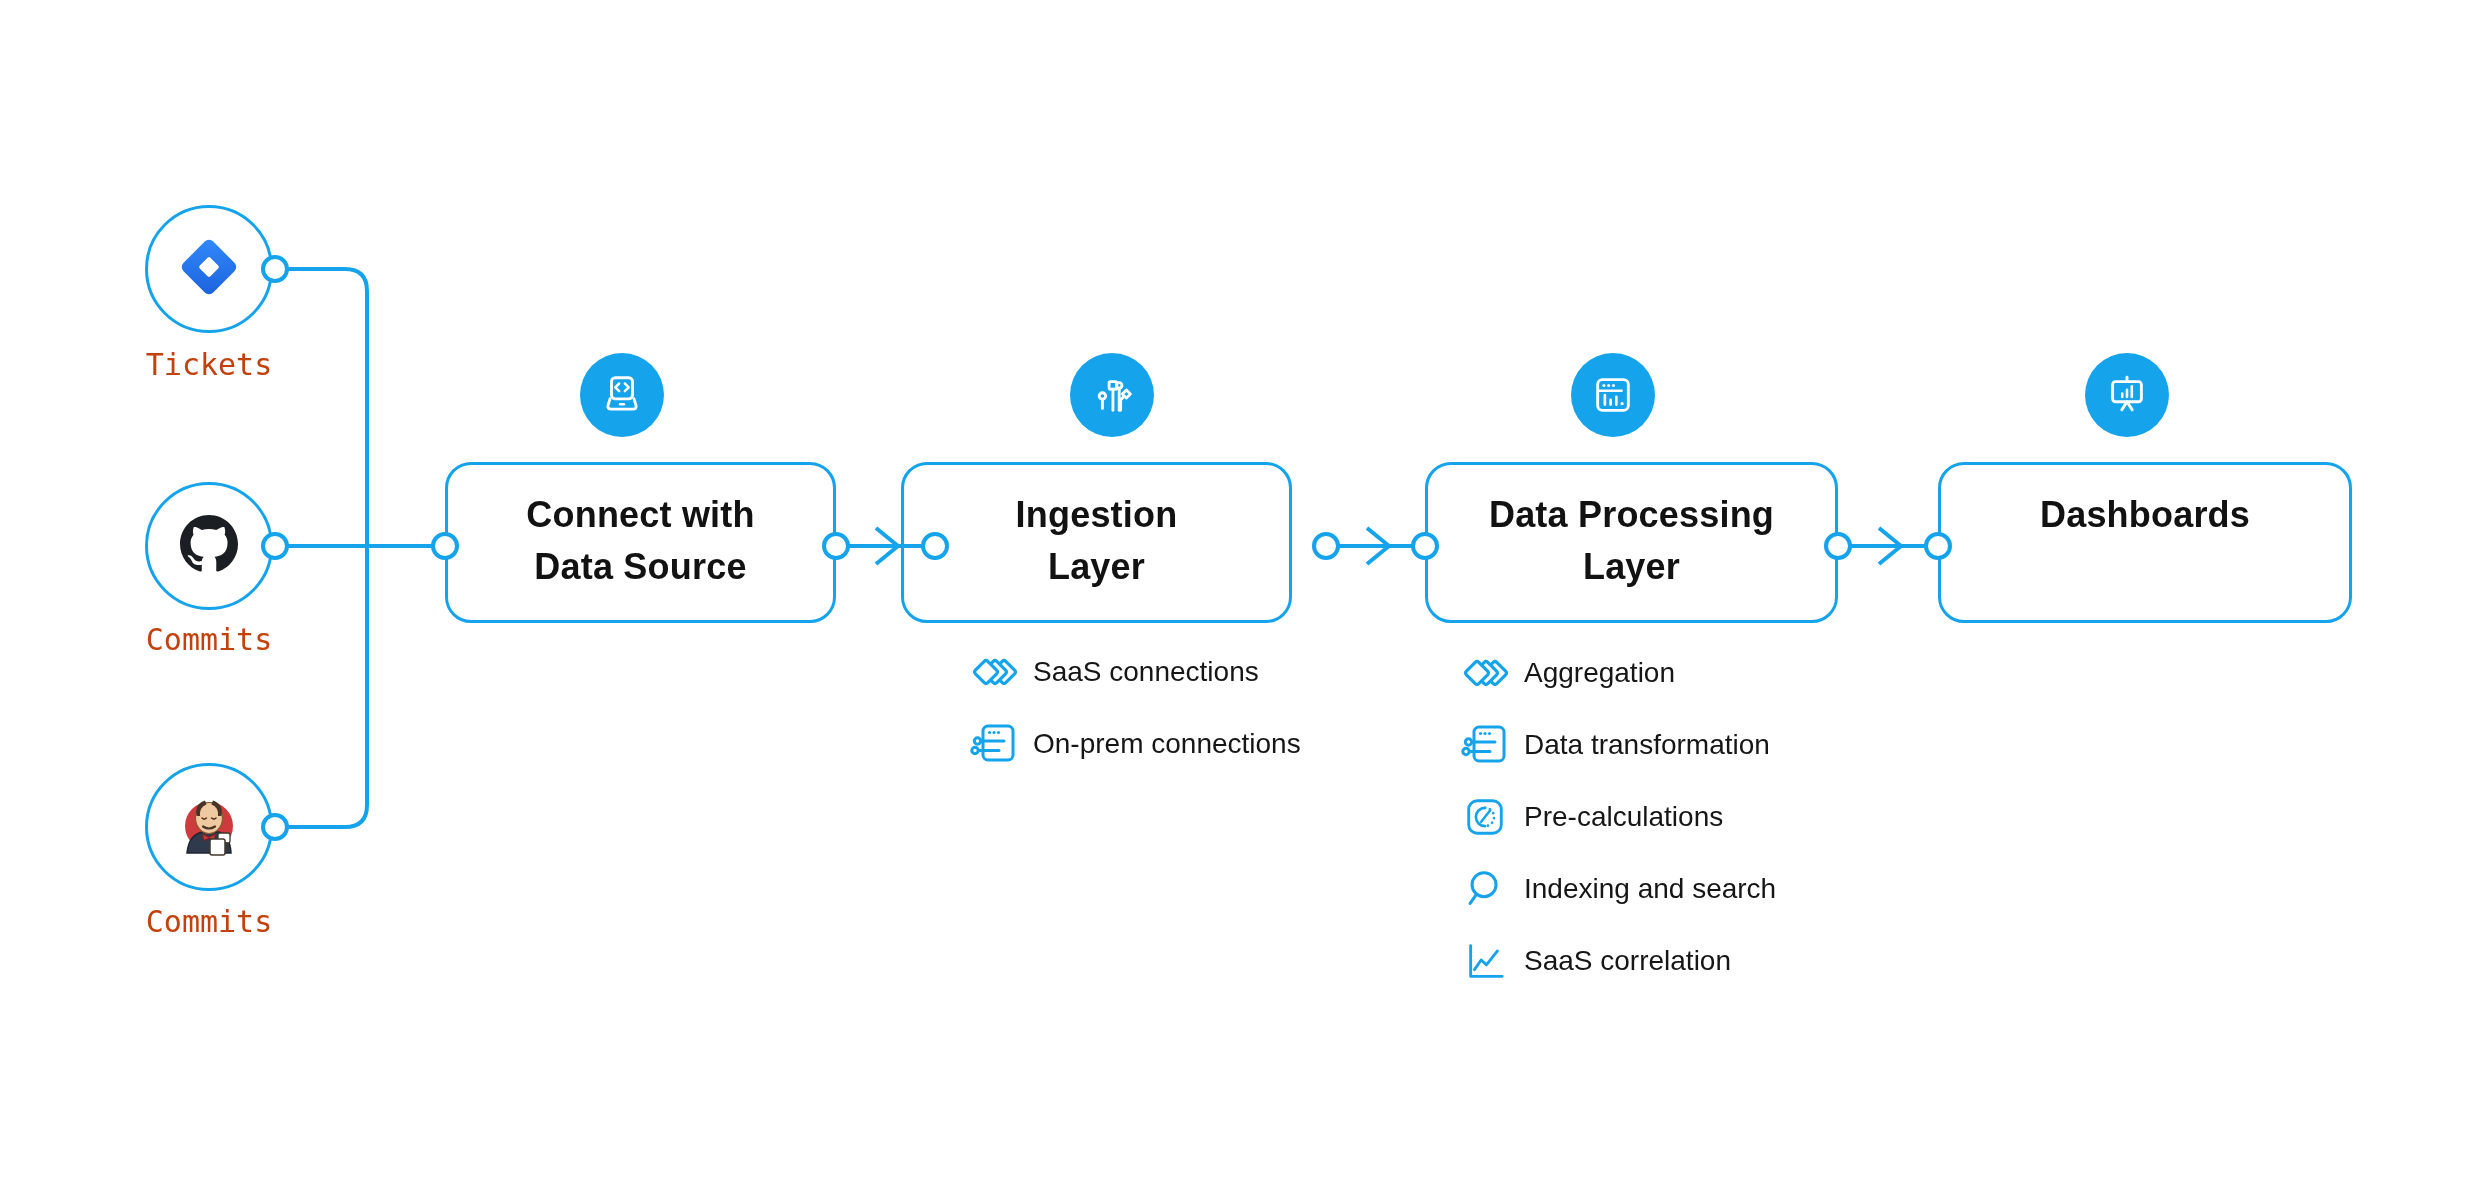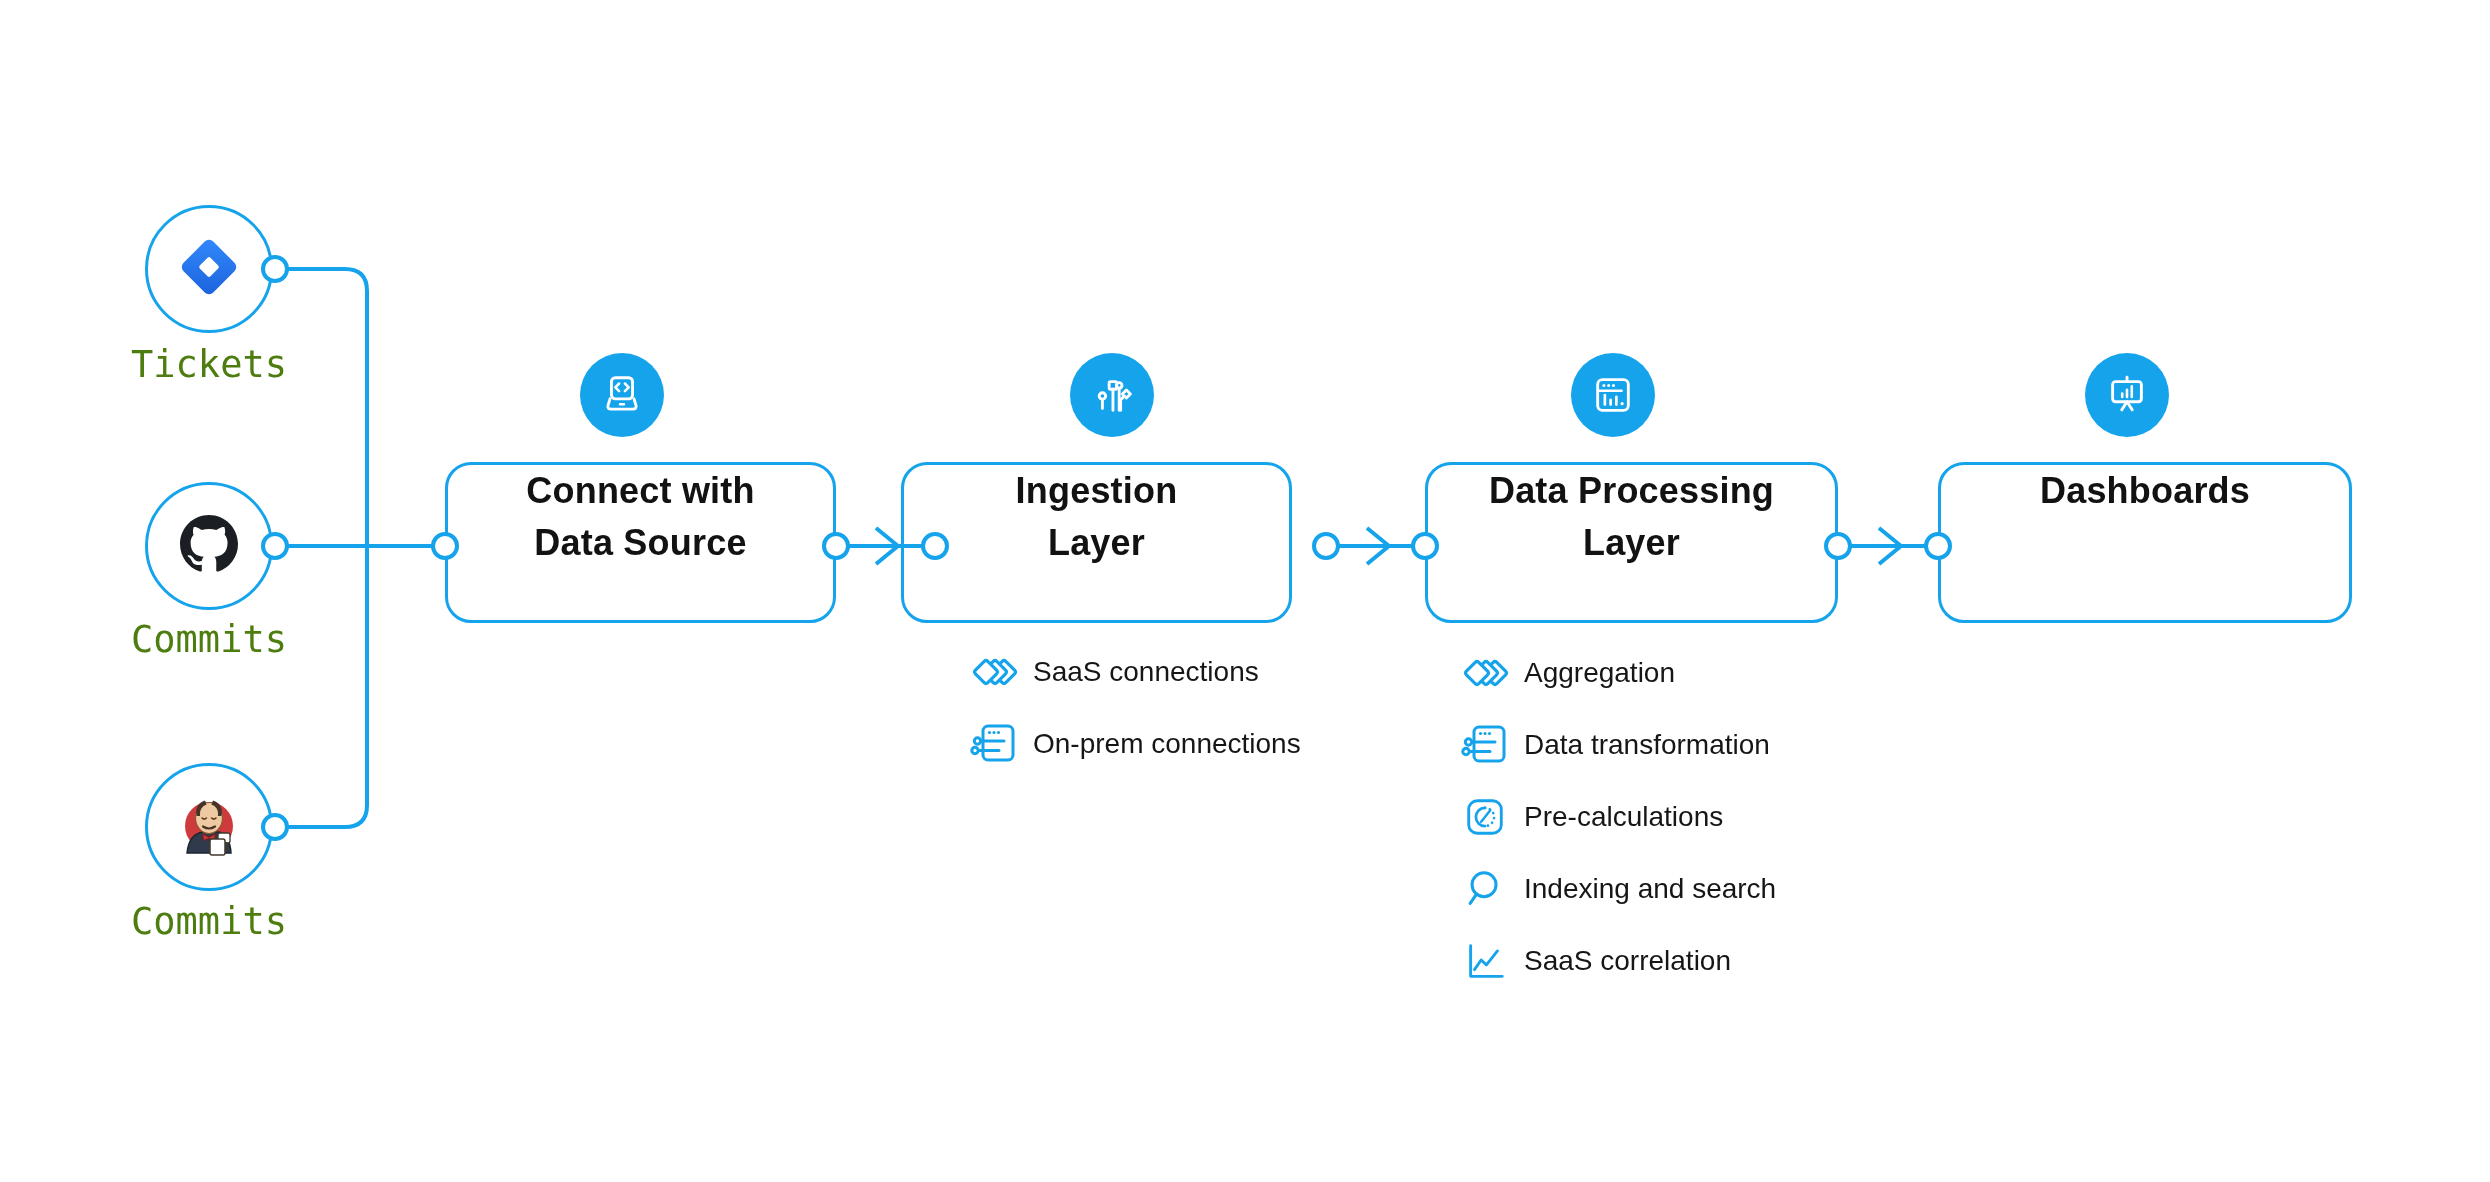--- a/index.html
+++ b/index.html
@@ -3,31 +3,31 @@
 <meta charset="utf-8">
 <style>
   html,body{margin:0;padding:0;background:#fff;}
   .canvas{position:relative;width:2490px;height:1182px;background:#fff;overflow:hidden;
           font-family:"Liberation Sans",sans-serif;}
   .wires{position:absolute;left:0;top:0;z-index:5;pointer-events:none;}
 
   
   .source{position:absolute;width:128px;height:128px;border:3.5px solid #15a3ec;border-radius:50%;
           background:#fff;display:flex;align-items:center;justify-content:center;box-sizing:border-box;z-index:2;}
-  .src-label{position:absolute;width:260px;text-align:center;color:#4d7c0f;
-             font-family:"DejaVu Sans Mono",monospace;font-size:37px;font-weight:500;line-height:40px;z-index:2;}
+  .src-label{position:absolute;width:260px;text-align:center;color:#c2410c;
+             font-family:"DejaVu Sans Mono",monospace;font-size:30px;font-weight:500;line-height:40px;z-index:2;}
 
   
   .badge{position:absolute;width:84px;height:84px;border-radius:50%;background:#15a3ec;
          display:flex;align-items:center;justify-content:center;z-index:2;}
 
   
   .stage{position:absolute;top:462px;height:161px;border:3.5px solid #15a3ec;border-radius:26px;
          background:#fff;box-sizing:border-box;display:flex;flex-direction:column;align-items:center;
-         z-index:2;}
+         padding-top:24px;z-index:2;}
   .stage-title{white-space:pre-line;text-align:center;color:#121212;font-weight:700;
                font-size:36px;line-height:52px;letter-spacing:.2px;}
 
   
   .flist{position:absolute;z-index:2;}
   .frow{height:72px;display:flex;align-items:center;}
   .ficon{width:50px;display:flex;align-items:center;justify-content:center;margin-right:14px;}
   .flabel{font-size:28px;color:#161616;line-height:34px;}
 </style>
 </head>

